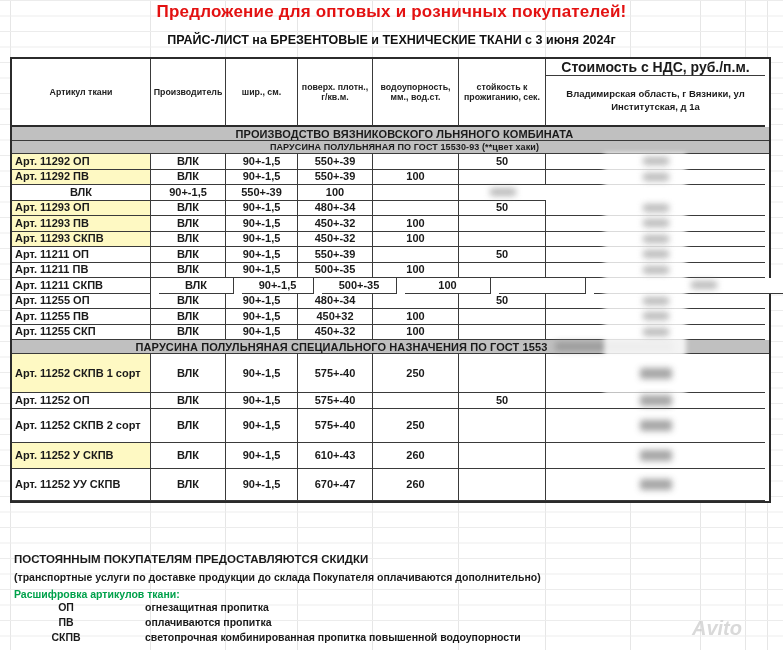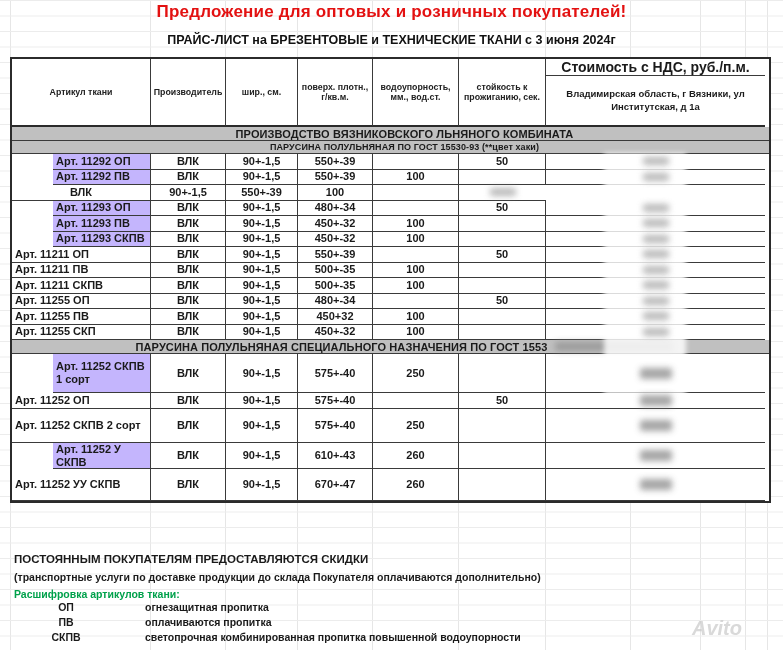--- a/index.html
+++ b/index.html
@@ -55,21 +55,21 @@
     background:#c0c0c0;border-bottom:1px solid #3a3a3a;
     display:flex;align-items:center;justify-content:center;
     font-size:11px;letter-spacing:.1px;position:relative;padding-left:28px;
   }
   .section.sub{font-size:9px;}
   .sec-blur{display:inline-block;width:118px;height:9px;margin-left:8px;border-radius:2px;
     background:#8f8f8f;filter:blur(3px);opacity:.75;}
   
   .tr .cell{font-size:11px;height:100%;}
   .td-article{justify-content:flex-start;text-align:left;padding:0 3px;}
-  .green{background:#c4b5fd;margin-left:41px;}
+  .green{background:#fef9c3;}
   .blob{width:26px;height:8px;border-radius:2px;background:#a8a8a8;filter:blur(3px);opacity:.8;position:relative;z-index:3;}
   .blob.big{width:32px;height:11px;background:#8f8f8f;}
   .smear{
     position:absolute;z-index:2;pointer-events:none;
     background:rgba(255,255,255,.82);filter:blur(2.5px);
   }
   
   .note{position:absolute;left:14px;z-index:2;font-weight:bold;white-space:nowrap;}
   .n1{top:553px;font-size:11.5px;}
   .n2{top:571px;font-size:10.5px;}
@@ -194,21 +194,21 @@
         <div class="cell td-article">Арт. 11211 ПВ</div>
         <div class="cell">ВЛК</div>
         <div class="cell">90+-1,5</div>
         <div class="cell">500+-35</div>
         <div class="cell">100</div>
         <div class="cell"></div>
         <div class="cell">
           <span class="blob"></span>
         </div>
       </div>
-      <div class="grid tr" style="height: 15.5px;">
+      <div class="grid tr" style="height: 15.5px; gap: 8px;">
         <div class="cell td-article">Арт. 11211 СКПВ</div>
         <div class="cell">ВЛК</div>
         <div class="cell">90+-1,5</div>
         <div class="cell">500+-35</div>
         <div class="cell">100</div>
         <div class="cell"></div>
         <div class="cell">
           <span class="blob"></span>
         </div>
       </div>

